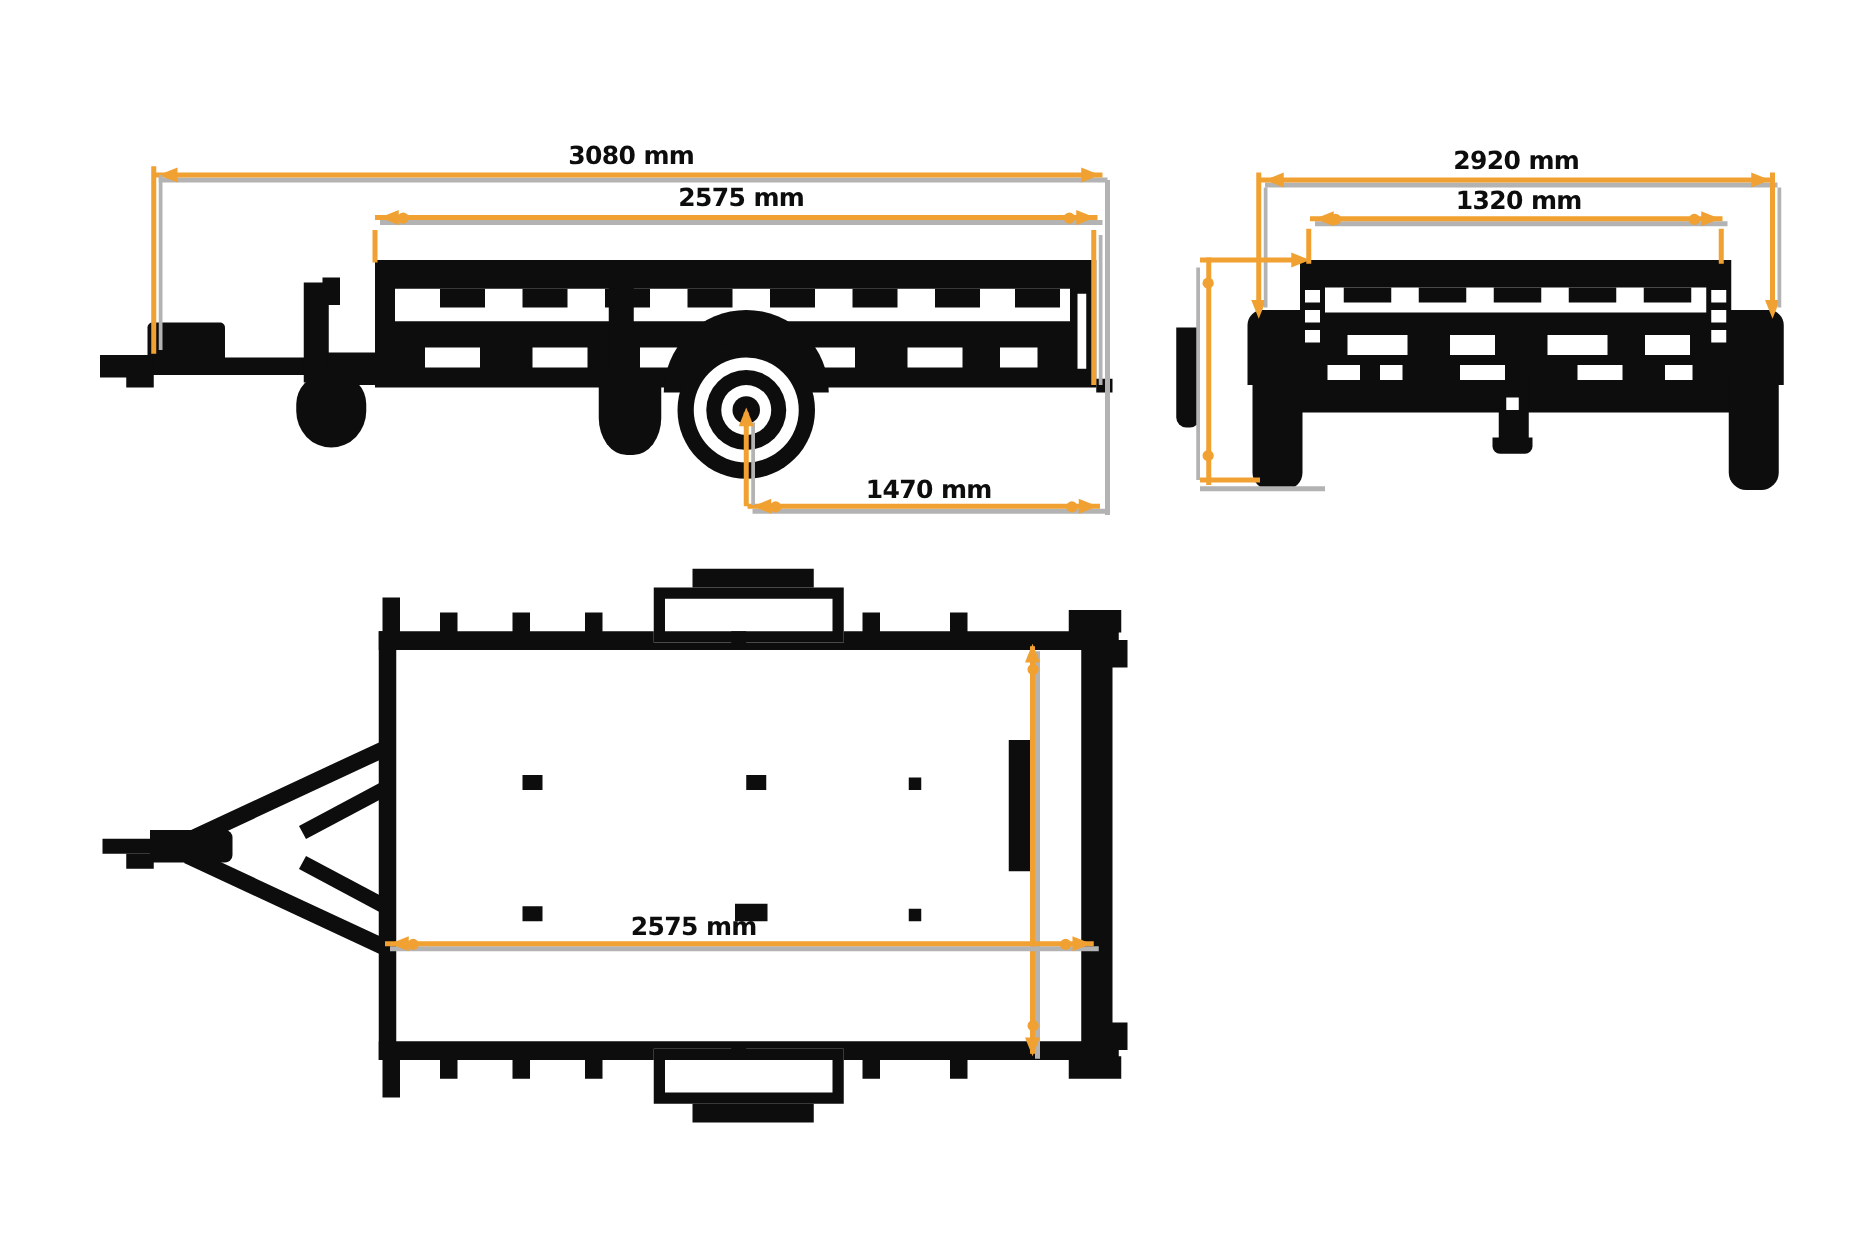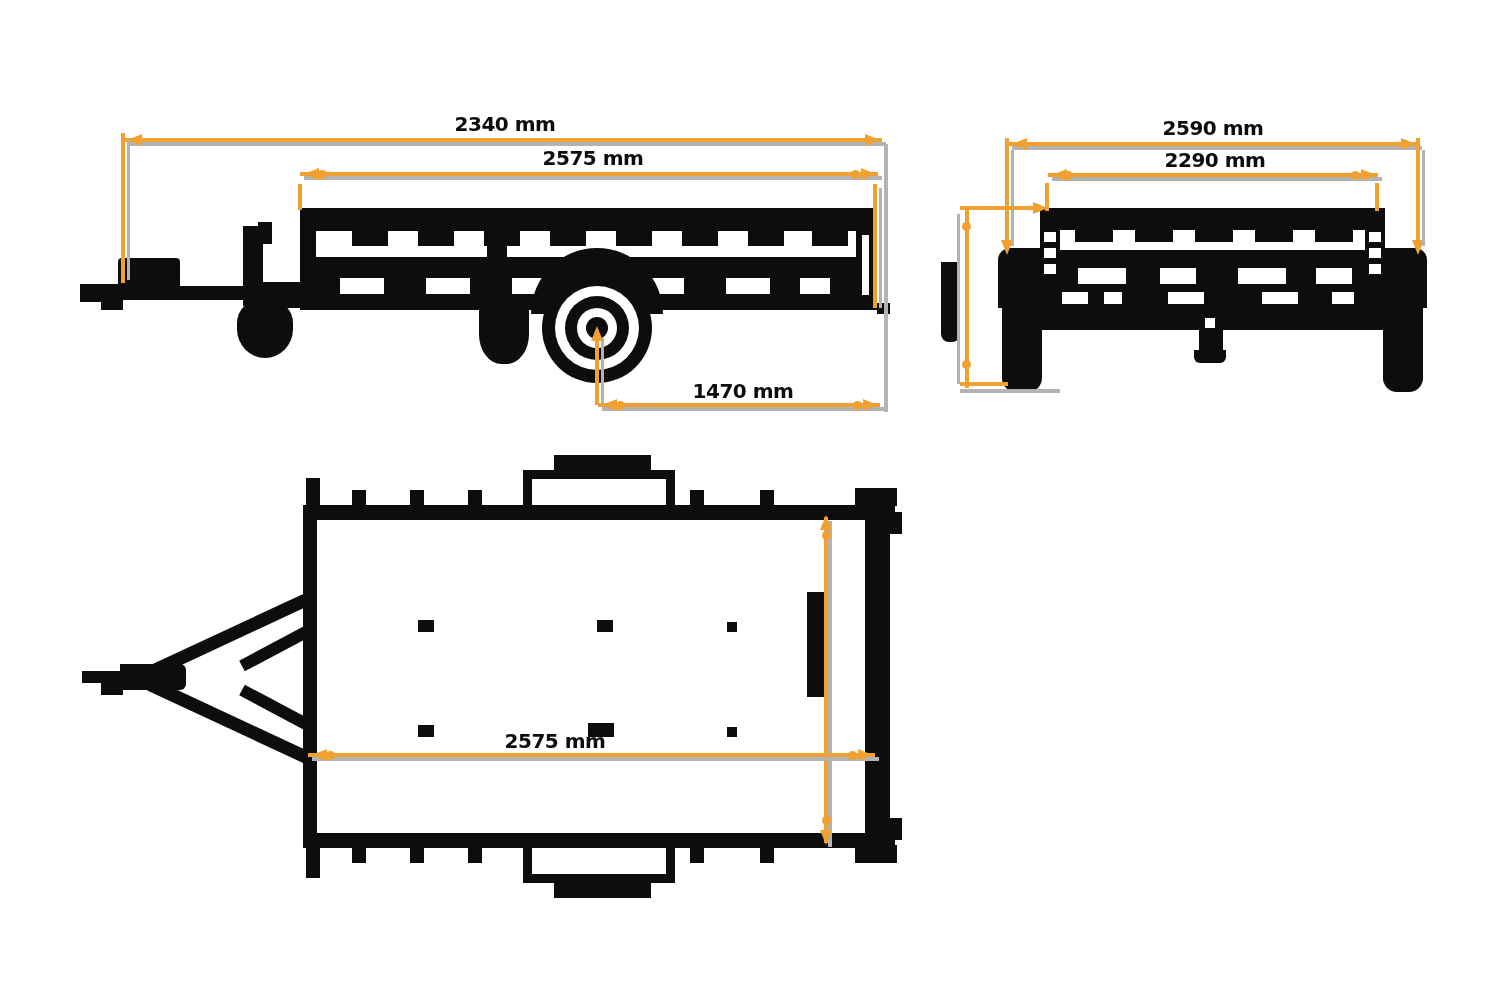--- a/index.html
+++ b/index.html
@@ -99,21 +99,21 @@
   </div>
 
   <div class="layer" id="lay-dim" style="z-index:4">
 
     <div class="dl" style="left:123px;top:138px;width:759px;height:4px"></div>
     <div class="ar ar-l" style="left:127px;top:134px"></div>
     <div class="ar ar-r" style="left:865px;top:134px"></div>
     <div class="dn" style="left:121px;top:133px;width:4px;height:150px"></div>
     <div class="ext" style="left:127px;top:140px;width:3px;height:140px"></div>
     <div class="ext" style="left:884px;top:144px;width:4px;height:268px"></div>
-    <div class="lbl" style="left:440px;top:114px">2340 mm</div>
+    <div class="lbl" style="left:440px;top:114px">3080 mm</div>
 
     <div class="dl" style="left:300px;top:172px;width:578px;height:4px"></div>
     <div class="ar ar-l" style="left:304px;top:168px"></div>
     <div class="dot" style="left:318px;top:170px"></div>
     <div class="ar ar-r" style="left:861px;top:168px"></div>
     <div class="dot" style="left:851px;top:170px"></div>
     <div class="dn" style="left:298px;top:184px;width:4px;height:26px"></div>
     <div class="dn" style="left:873px;top:184px;width:4px;height:124px"></div>
     <div class="ext" style="left:879px;top:188px;width:3px;height:120px"></div>
     <div class="lbl" style="left:528px;top:148px">2575 mm</div>
@@ -130,30 +130,30 @@
 
     <div class="dl" style="left:1008px;top:142px;width:410px;height:4px"></div>
     <div class="ar ar-l" style="left:1012px;top:138px"></div>
     <div class="ar ar-r" style="left:1401px;top:138px"></div>
     <div class="dn" style="left:1005px;top:138px;width:4px;height:102px"></div>
     <div class="ar ar-d" style="left:1001px;top:240px"></div>
     <div class="ext" style="left:1011px;top:150px;width:3px;height:96px"></div>
     <div class="dn" style="left:1416px;top:138px;width:4px;height:102px"></div>
     <div class="ar ar-d" style="left:1412px;top:240px"></div>
     <div class="ext" style="left:1422px;top:150px;width:3px;height:96px"></div>
-    <div class="lbl" style="left:1148px;top:118px">2590 mm</div>
+    <div class="lbl" style="left:1148px;top:118px">2920 mm</div>
 
     <div class="dl" style="left:1048px;top:173px;width:330px;height:4px"></div>
     <div class="ar ar-l" style="left:1052px;top:169px"></div>
     <div class="dot" style="left:1064px;top:171px"></div>
     <div class="ar ar-r" style="left:1361px;top:169px"></div>
     <div class="dot" style="left:1351px;top:171px"></div>
     <div class="dn" style="left:1045px;top:183px;width:4px;height:28px"></div>
     <div class="dn" style="left:1375px;top:183px;width:4px;height:28px"></div>
-    <div class="lbl" style="left:1150px;top:150px">2290 mm</div>
+    <div class="lbl" style="left:1150px;top:150px">1320 mm</div>
 
     <div class="dn" style="left:965px;top:206px;width:4px;height:182px"></div>
     <div class="ext" style="left:957px;top:214px;width:3px;height:170px"></div>
     <div class="dot" style="left:962px;top:222px"></div>
     <div class="dot" style="left:962px;top:360px"></div>
     <div class="dn" style="left:960px;top:206px;width:76px;height:4px"></div>
     <div class="ar ar-r" style="left:1033px;top:202px"></div>
     <div class="dn" style="left:960px;top:382px;width:48px;height:4px"></div>
     <div class="ext" style="left:960px;top:389px;width:100px;height:4px"></div>
 

